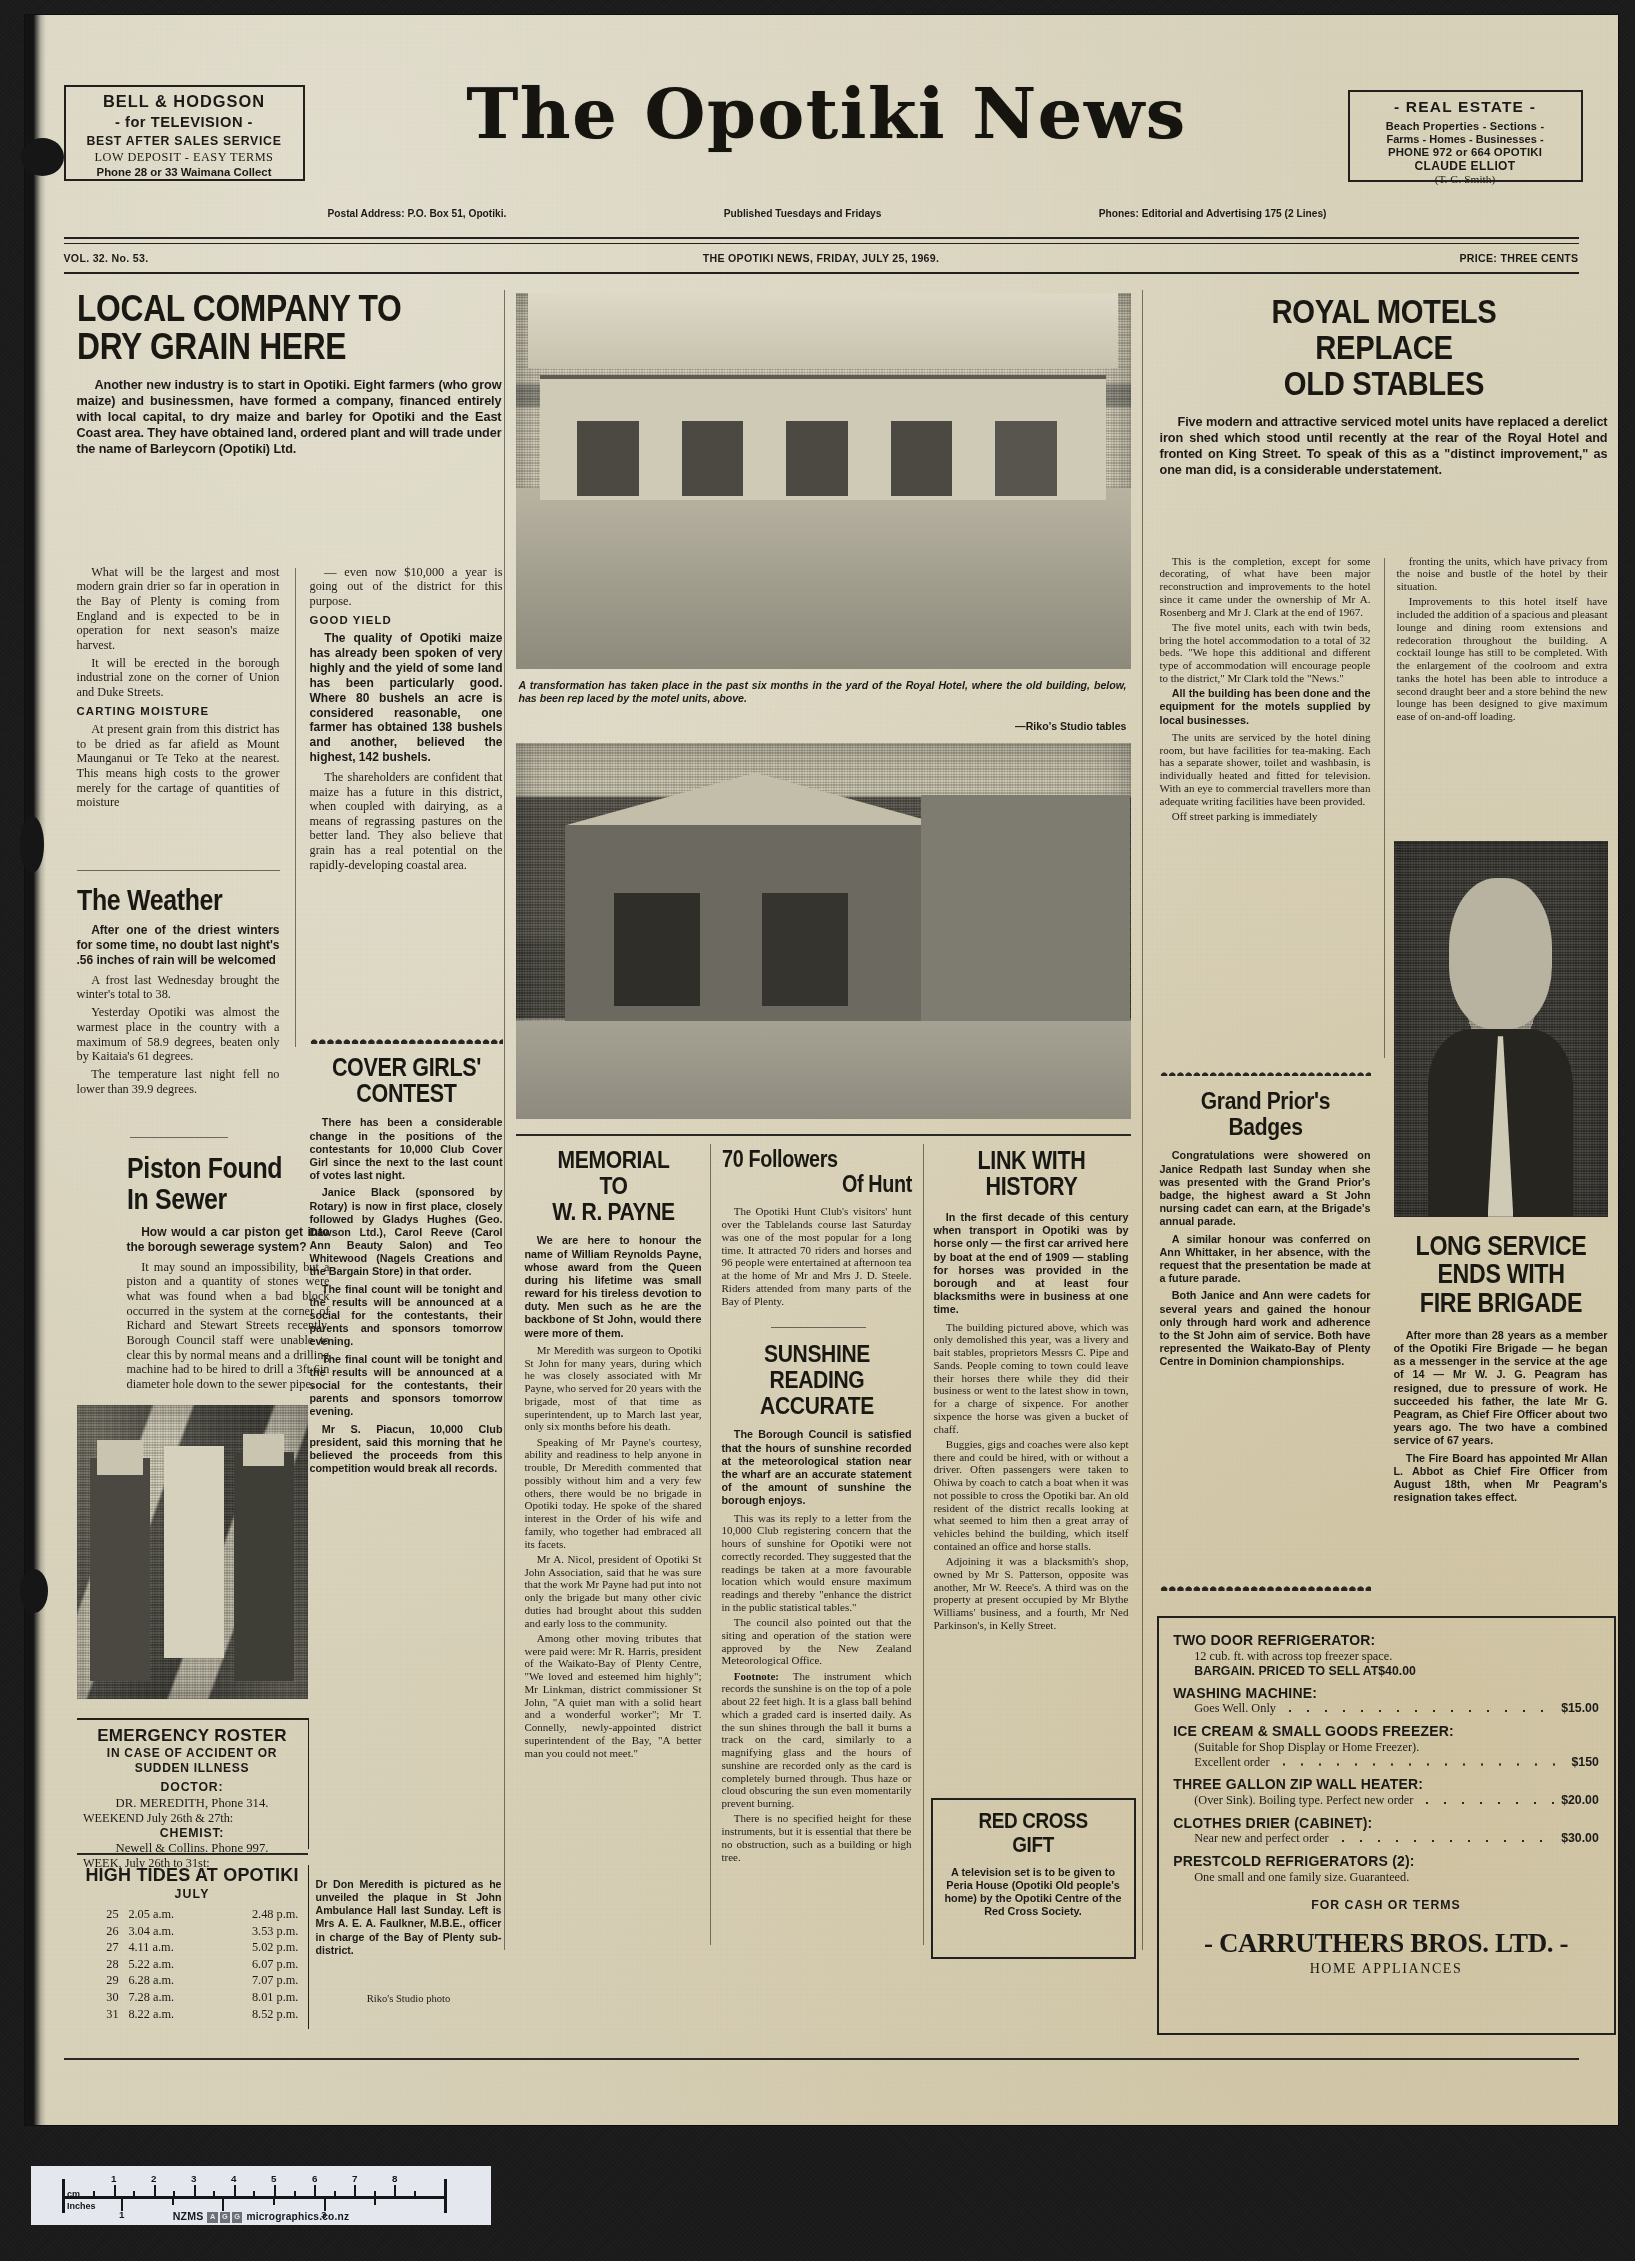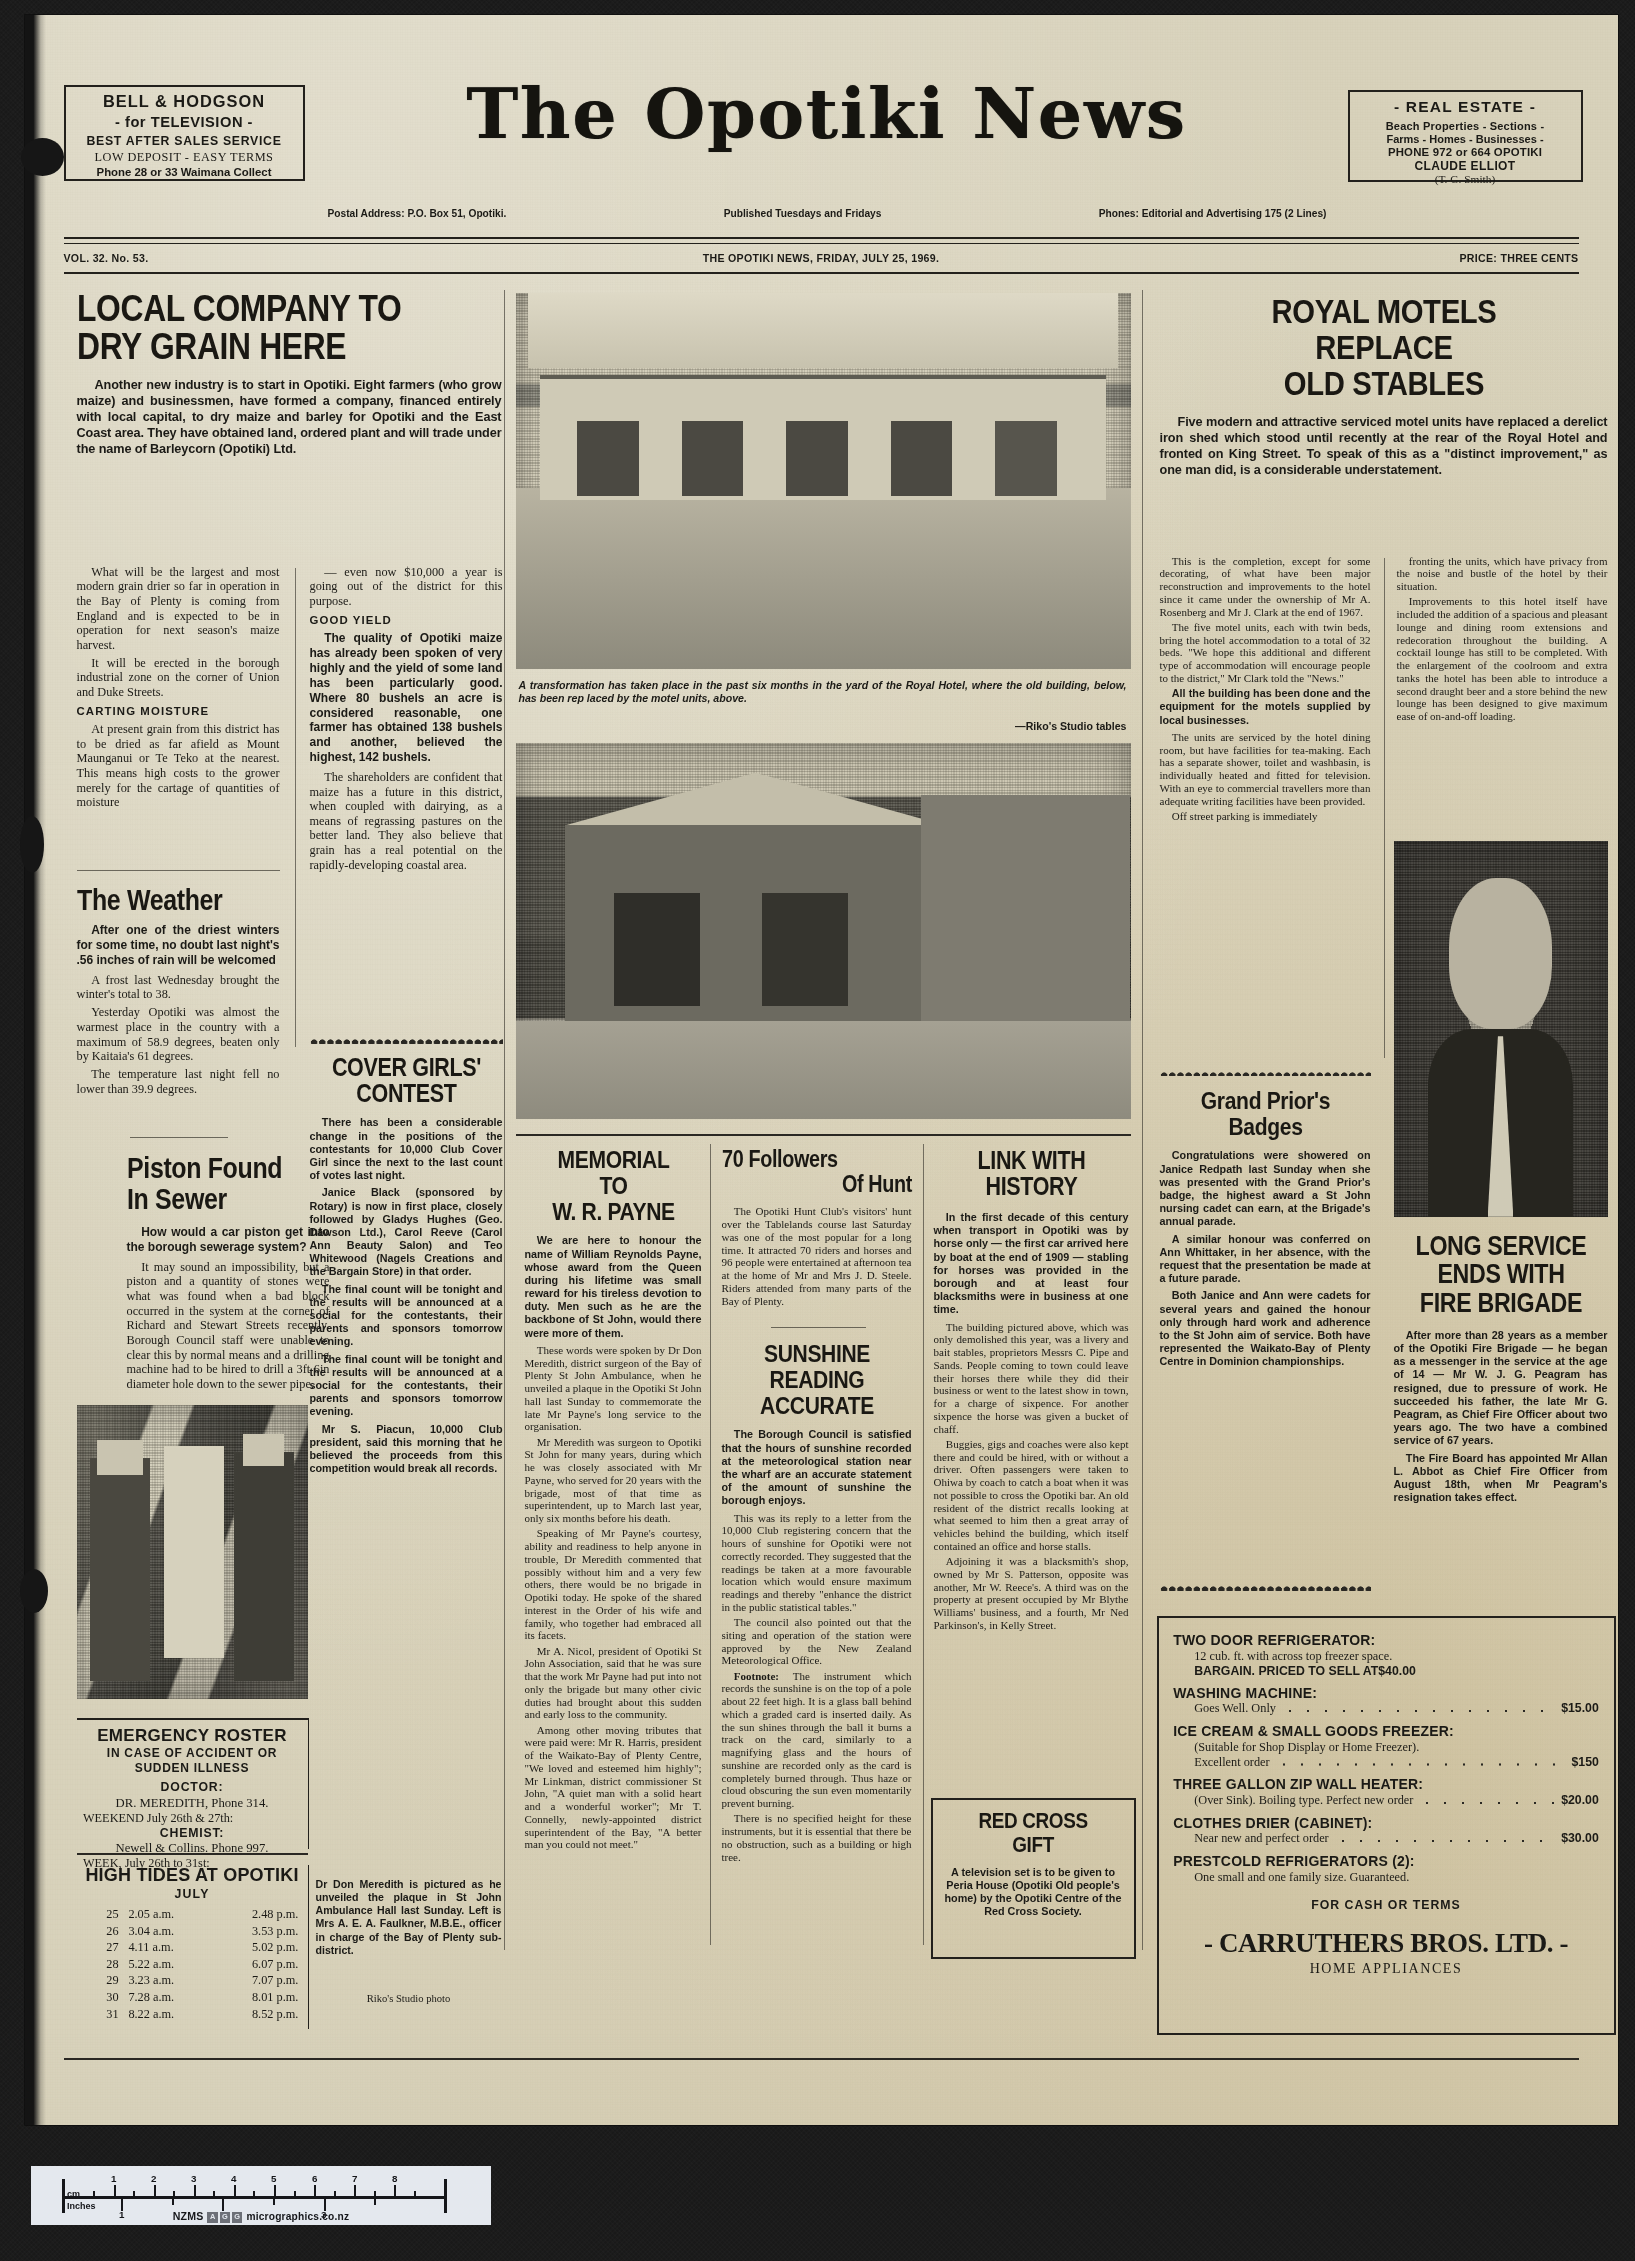--- a/index.html
+++ b/index.html
@@ -398,21 +398,20 @@
 
   <div class="hrule2" style="left:491px;top:1119px;width:615px;"></div>
   <div class="vrule" style="left:685px;top:1129px;height:801px;"></div>
   <div class="vrule" style="left:898px;top:1129px;height:801px;"></div>
 
   <div class="col" style="left:500px;top:1132px;width:177px;">
     <h1 class="hl hl-mid hl-cond-c" style="font-size:24.5px;">MEMORIAL</h1>
     <h1 class="hl hl-mid hl-cond-c" style="font-size:24.5px;">TO</h1>
     <h1 class="hl hl-mid hl-cond-c" style="font-size:24.5px;margin-bottom:9.8px;">W. R. PAYNE</h1>
     <p class="smallb">We are here to honour the name of William Reynolds Payne, whose award from the Queen during his lifetime was small reward for his tireless devotion to duty. Men such as he are the backbone of St John, would there were more of them.</p>
-    <p class="small">These words were spoken by Dr Don Meredith, district surgeon of the Bay of Plenty St John Ambulance, when he unveiled a plaque in the Opotiki St John hall last Sunday to commemorate the late Mr Payne's long service to the organisation.</p>
     <p class="small">Mr Meredith was surgeon to Opotiki St John for many years, during which he was closely associated with Mr Payne, who served for 20 years with the brigade, most of that time as superintendent, up to March last year, only six months before his death.</p>
     <p class="small">Speaking of Mr Payne's courtesy, ability and readiness to help anyone in trouble, Dr Meredith commented that possibly without him and a very few others, there would be no brigade in Opotiki today. He spoke of the shared interest in the Order of his wife and family, who together had embraced all its facets.</p>
     <p class="small">Mr A. Nicol, president of Opotiki St John Association, said that he was sure that the work Mr Payne had put into not only the brigade but many other civic duties had brought about this sudden and early loss to the community.</p>
     <p class="small">Among other moving tributes that were paid were: Mr R. Harris, president of the Waikato-Bay of Plenty Centre, "We loved and esteemed him highly"; Mr Linkman, district commissioner St John, "A quiet man with a solid heart and a wonderful worker"; Mr T. Connelly, newly-appointed district superintendent of the Bay, "A better man you could not meet."</p>
   </div>
 
   <div class="col" style="left:697px;top:1132px;width:190px;">
     <h1 class="hl hl-cond" style="font-size:23px;line-height:1.1;">70 Followers</h1>
     <h1 class="hl hl-cond" style="font-size:23px;line-height:1.1;text-align:right;transform:scaleX(.86);transform-origin:right center;margin-bottom:8.2px;">Of Hunt</h1>
     <p class="small">The Opotiki Hunt Club's visitors' hunt over the Tablelands course last Saturday was one of the most popular for a long time. It attracted 70 riders and horses and 96 people were entertained at afternoon tea at the home of Mr and Mrs J. D. Steele. Riders attended from many parts of the Bay of Plenty.</p>
@@ -496,21 +495,21 @@
           <td class="a">4.11 a.m.</td>
           <td class="p">5.02 p.m.</td>
         </tr>
         <tr>
           <td class="d">28</td>
           <td class="a">5.22 a.m.</td>
           <td class="p">6.07 p.m.</td>
         </tr>
         <tr>
           <td class="d">29</td>
-          <td class="a">3.23 a.m.</td>
+          <td class="a">6.28 a.m.</td>
           <td class="p">7.07 p.m.</td>
         </tr>
         <tr>
           <td class="d">30</td>
           <td class="a">7.28 a.m.</td>
           <td class="p">8.01 p.m.</td>
         </tr>
         <tr>
           <td class="d">31</td>
           <td class="a">8.22 a.m.</td>

